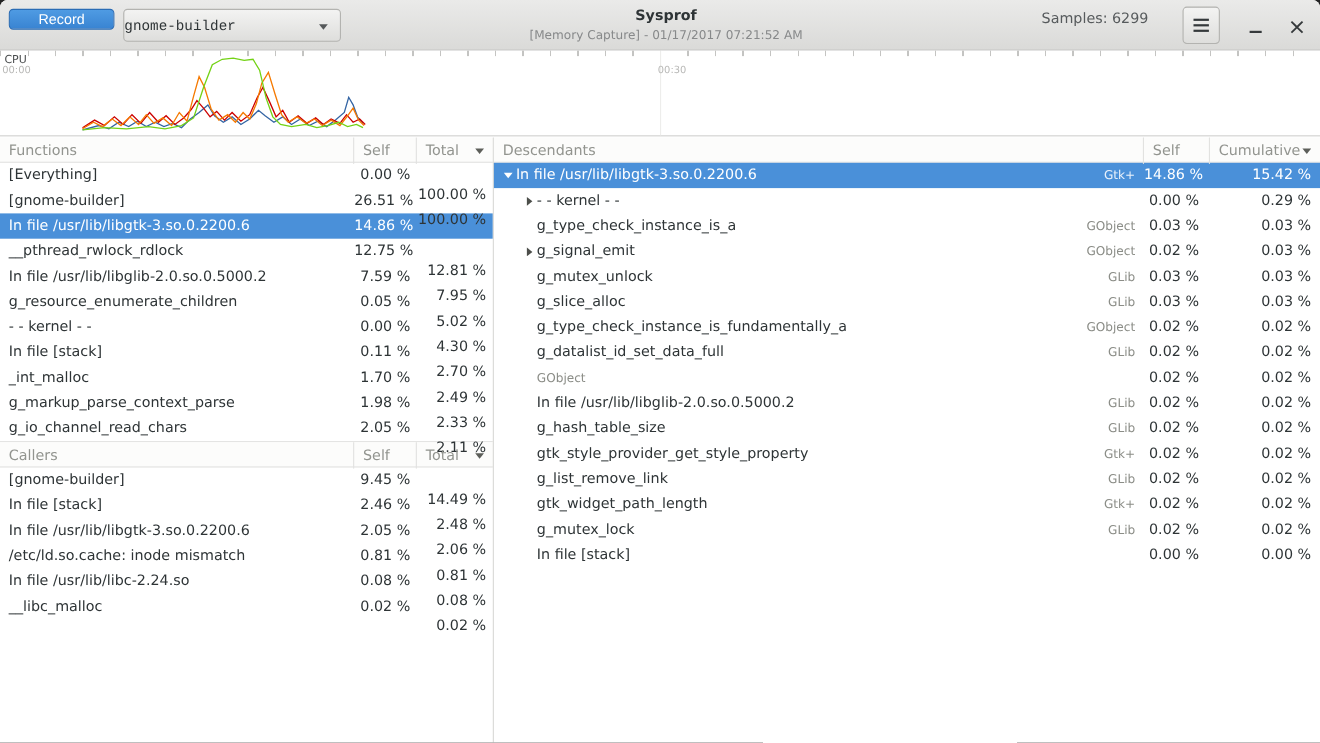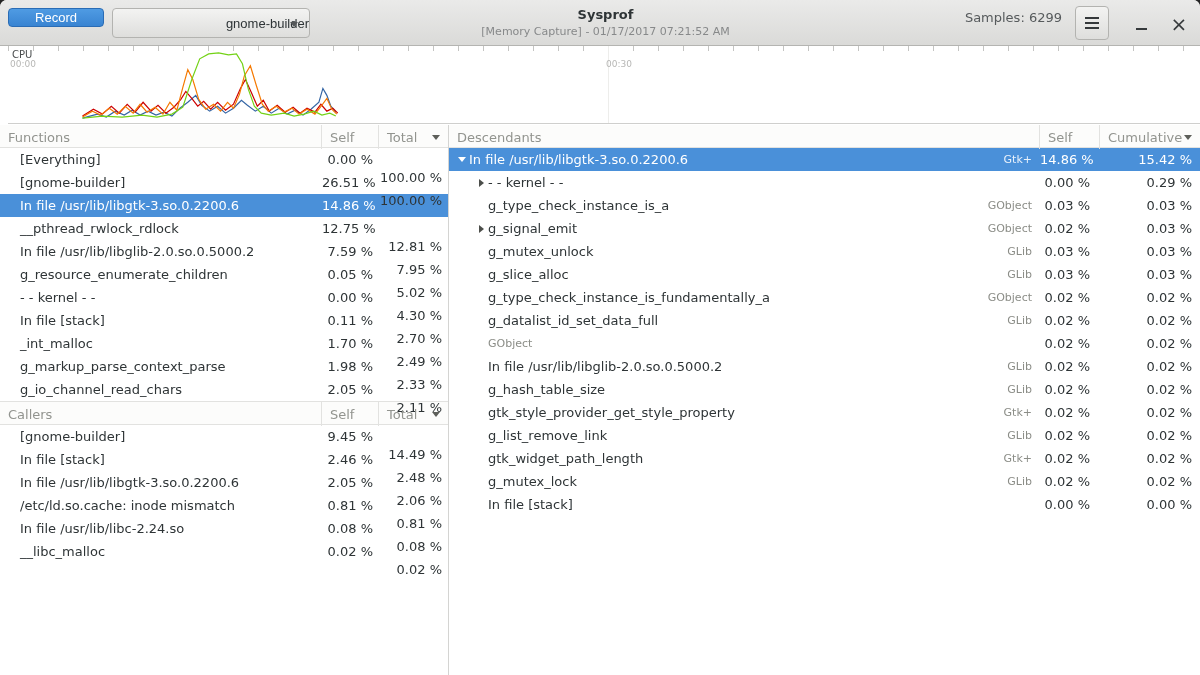--- a/index.html
+++ b/index.html
@@ -27,52 +27,52 @@
   .record-btn {
     position:absolute; left:8px; top:8px; width:96px; height:19px;
     background:linear-gradient(to bottom,#4f9be3,#3984d2);
     border:1px solid #2a6cb5; color:#ffffff;
   }
   .process-btn {
     position:absolute; left:112px; top:8px; width:198px; height:30px;
     background:linear-gradient(to bottom,#f3f3f2,#dededc);
     border:1px solid #b3b3b0; color:#2e3436;
   }
-  .process-btn .lbl { flex:1; text-align:right; }
+  .process-btn .lbl { flex:1; text-align:left;font-family:Liberation Mono, monospace; }
   .caret {
     position:absolute; right:11px; top:13px; width:0; height:0;
     border-left:4px solid transparent; border-right:4px solid transparent;
     border-top:5px solid #55585a;
   }
   .title-block { position:absolute; left:0; right:0; top:7px; text-align:center;margin-left:11px; }
   .title { font-size:13px; font-weight:bold; color:#2e3436; }
   .subtitle { font-size:11px; color:#87898a; margin-top:3px; }
   .samples {
-    position:absolute; right:138px; top:0; height:35px;
+    position:absolute; right:156px; top:0; height:35px;
     display:flex; align-items:center; color:#565a5c; font-size:13px;
   }
   .menu-btn {
     position:absolute; right:91px; top:6px; width:34px; height:34px;
     background:linear-gradient(to bottom,#f3f3f2,#dededc);
     border:1px solid #b3b3b0; border-radius:4px;
     display:flex; align-items:center; justify-content:center;
   }
   .bars { width:14px; height:2px; background:#35393b;
     box-shadow:0 -5px 0 #35393b, 0 5px 0 #35393b; }
   .win-btn {
     position:absolute; top:13px; width:22px; height:22px;
     display:flex; align-items:center; justify-content:center; color:#35393b;
   }
   .min-btn { right:48px; }
   .min-bar { width:11px; height:2px; background:#35393b; margin-top:9px; }
   .close-btn { right:10px; font-size:20px; line-height:20px; }
 
   
   .cpu {
-    position:absolute; top:46px; left:8px; right:0; height:78px; background:#fff;
+    position:absolute; top:46px; left:0; right:0; height:78px; background:#fff;
     border-bottom:1px solid #cfcfcd;
   }
   .ticks {
     position:absolute; top:0; left:0; right:0; height:5px;
     background:repeating-linear-gradient(to right,#c4c4c2 0,#c4c4c2 1px,transparent 1px,transparent 25px);
   }
   .midline { position:absolute; top:0; bottom:0; left:600px; width:1px; background:#ededeb; }
   .cpu-label { position:absolute; top:3px; left:4px; font-size:10px; color:#4a4d4e; }
   .t0 { position:absolute; top:13px; left:2px;   font-size:9px; color:#b7b7b5; }
   .t1 { position:absolute; top:13px; left:598px; font-size:9px; color:#b7b7b5; }
@@ -109,21 +109,21 @@
     border-top:4px solid transparent; border-bottom:4px solid transparent;
     border-left:5px solid #4c4e4a;
   }
   .callers-section { border-top:1px solid #e2e2e0; }
 
   
   .row {
     display:flex; height:23px; align-items:center;
     font-size:13px; color:#2e3436; white-space:nowrap;
   }
-  .row .name { flex:1; padding-left:20px; overflow:hidden; }
+  .row .name { flex:1; padding-left:8px; overflow:hidden; }
   .row .pct  { text-align:right; }
   .row .pct.l-s { width:57px; padding-right:6px; }
   .row .pct.l-t { width:69px; padding-right:6px;margin-top:36px; }
   .row.selected { background:#4a90d9; color:#fff; }
   .row.selected .cat { color:#e9f1fb; }
   .row.selected .tri-down { border-top-color:#fff; }
 
   
   .dname { flex:1; display:flex; align-items:center; padding-left:6px; overflow:hidden; }
   .exp { width:14px; height:14px; display:flex; align-items:center; justify-content:center; flex:none; }

